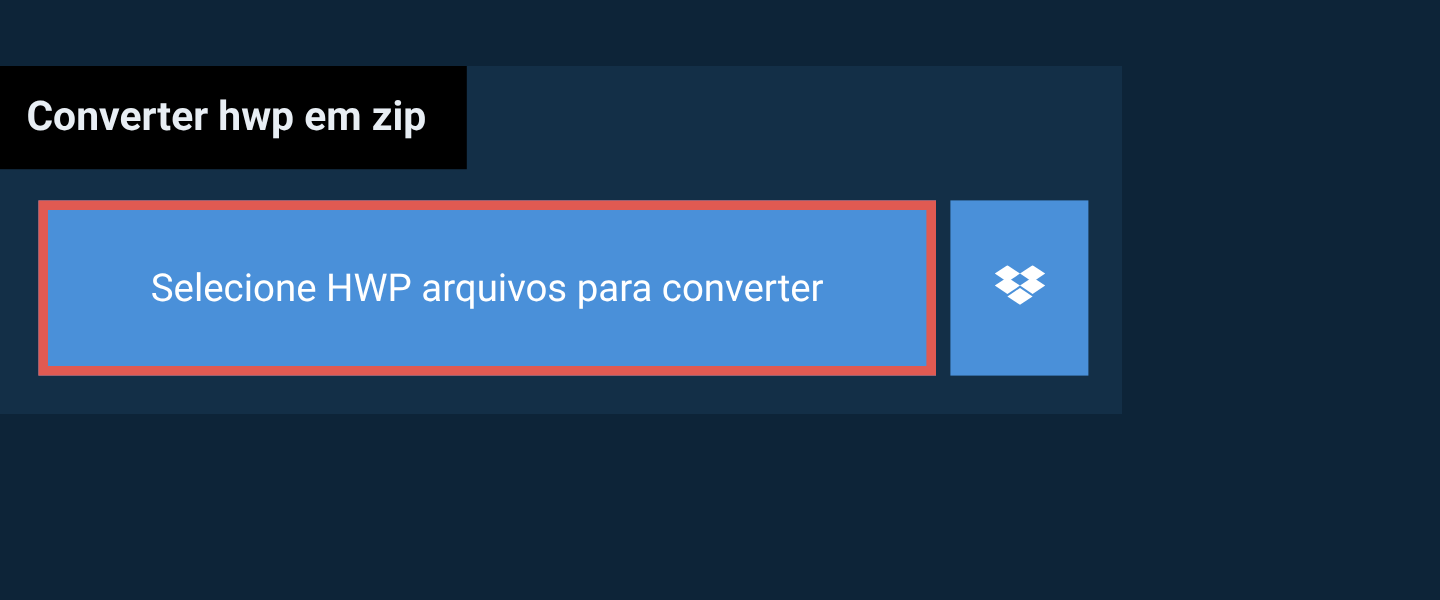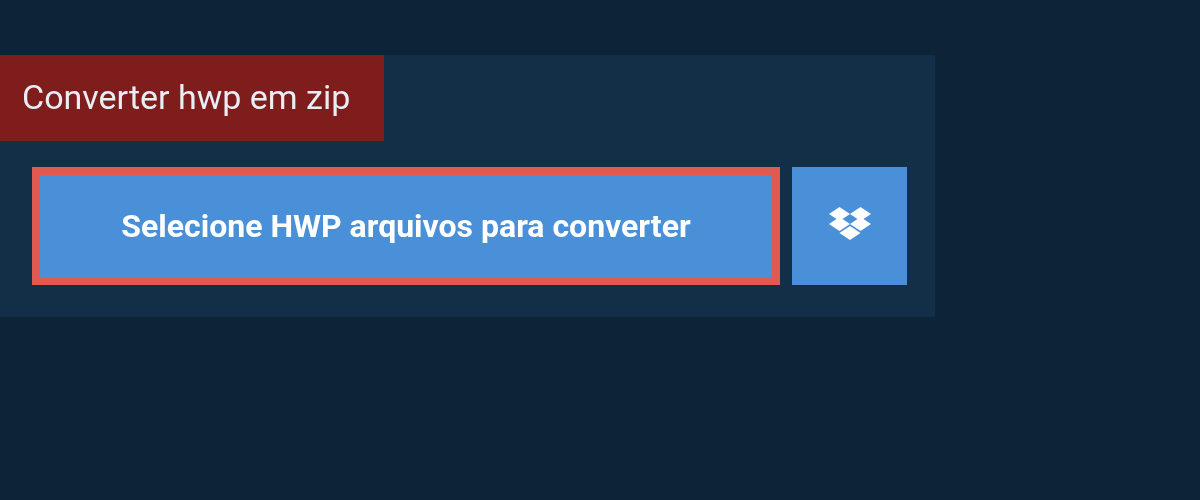--- a/index.html
+++ b/index.html
@@ -14,40 +14,40 @@
       font-family: -apple-system, BlinkMacSystemFont, "Segoe UI", Roboto, sans-serif;
       overflow: hidden;
     }
     .panel {
       background: #132f47;
       width: 935px;
       margin-top: 55px;
     }
     .tab {
       display: inline-block;
-      background: #7f1d1d;
+      background: #000000;
       color: #e8eef4;
       font-size: 34px;
-      font-weight: 400;
+      font-weight: 700;
       padding: 22px 34px 24px 22px;
     }
     .button-row {
       display: flex;
       padding: 26px 28px 32px 32px;
       gap: 12px;
       align-items: stretch;
     }
     .select-button {
       flex: 1;
       background: #4a90d9;
       border: 8px solid #e05a52;
       color: #ffffff;
       font-size: 32px;
-      font-weight: 700;
-      padding: 32px 20px;
+      font-weight: 400;
+      padding: 46px 20px;
       text-align: center;
       cursor: pointer;
       display: flex;
       align-items: center;
       justify-content: center;
     }
     .dropbox-button {
       width: 115px;
       background: #4a90d9;
       display: flex;

